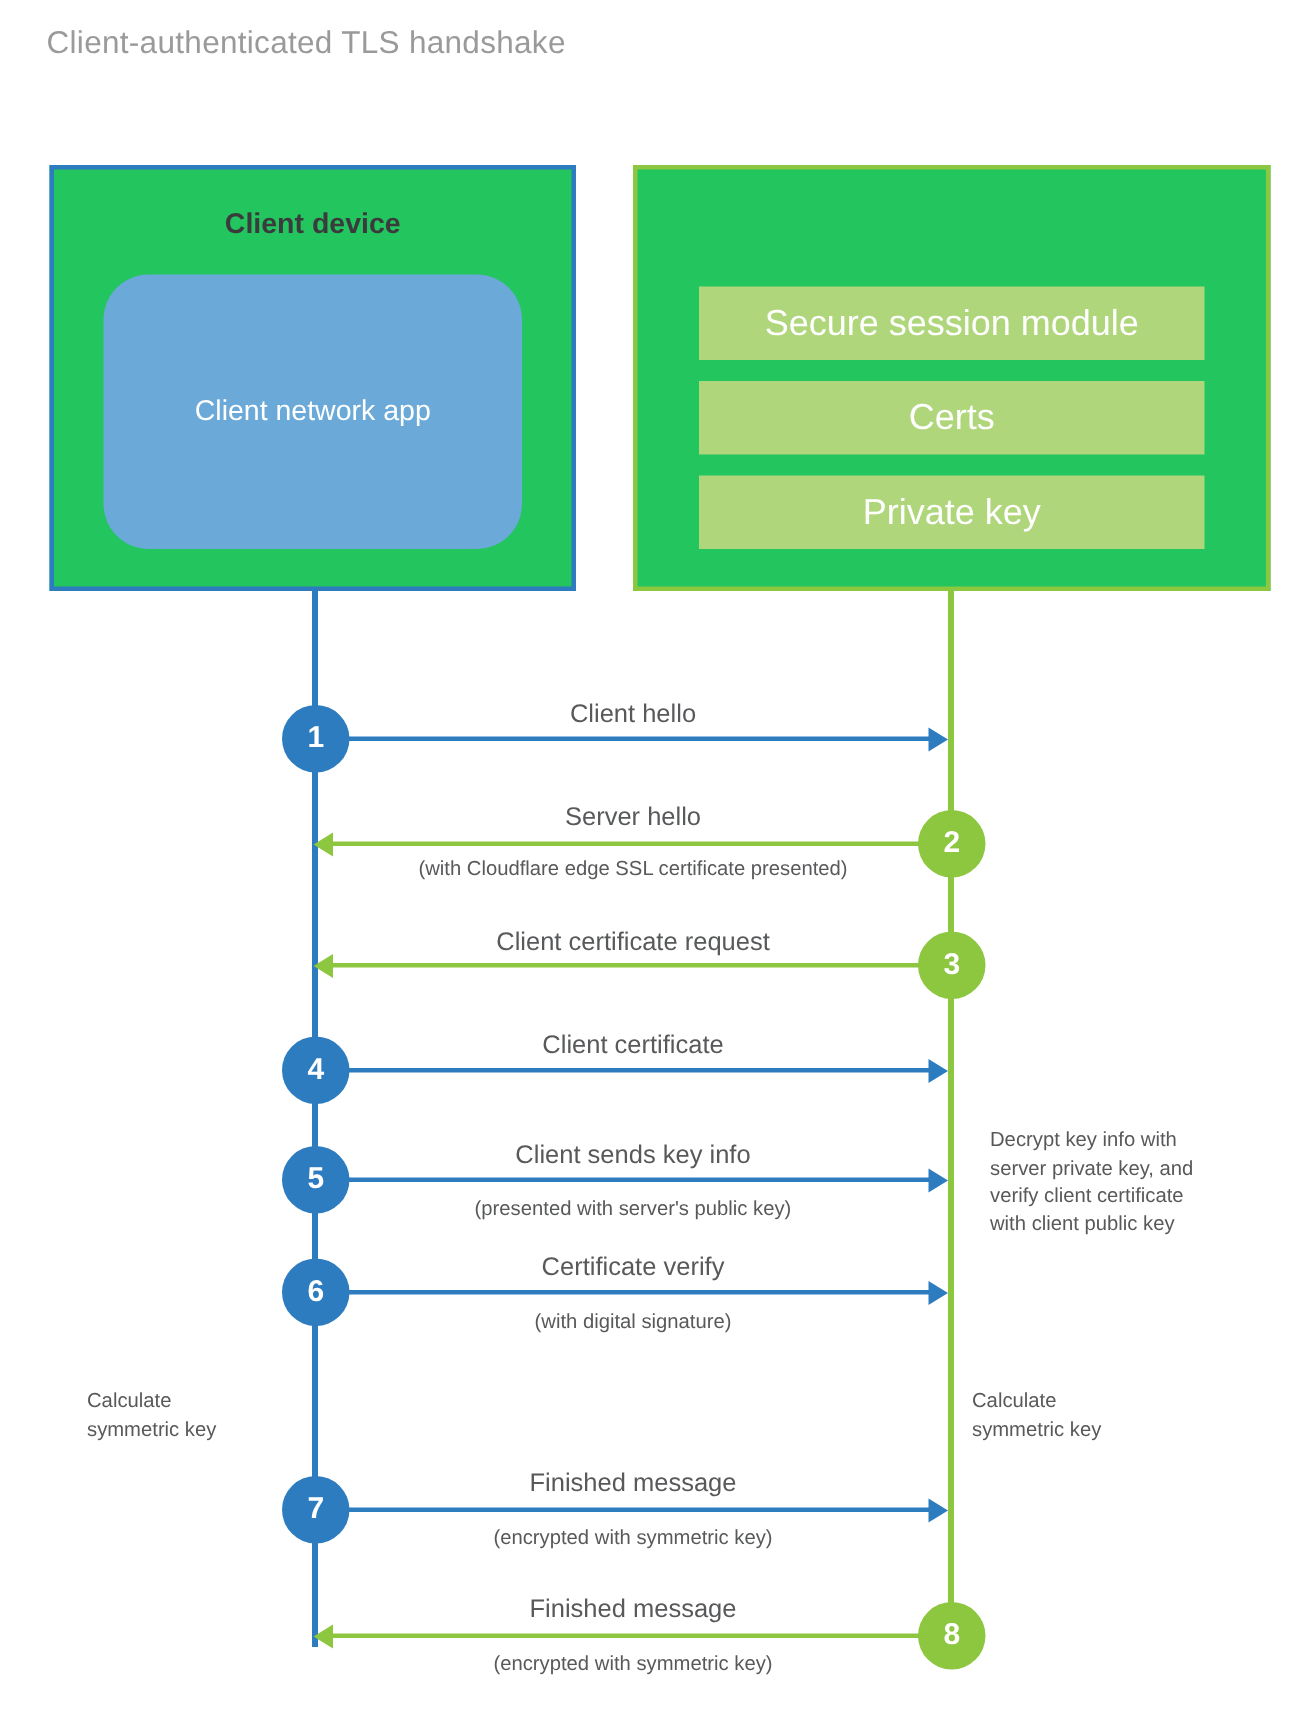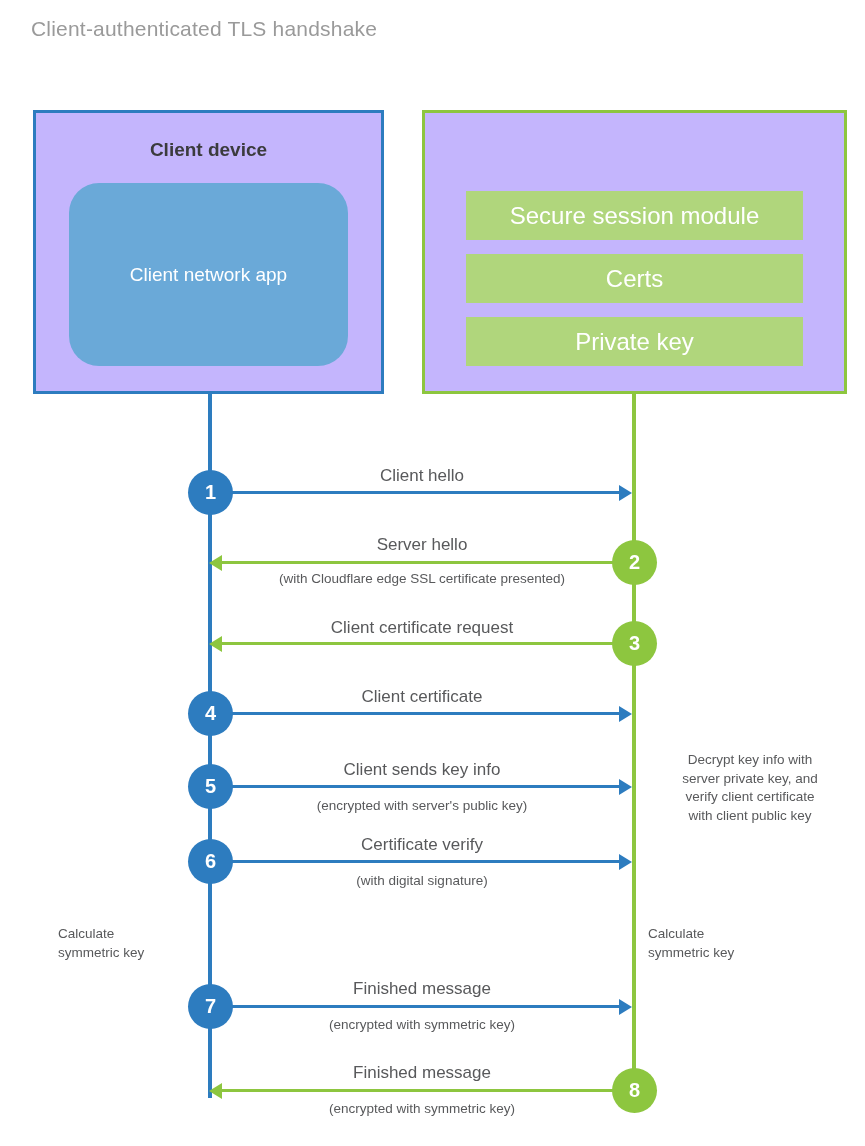--- a/index.html
+++ b/index.html
@@ -23,21 +23,21 @@
     font-size: 21px;
     font-weight: 400;
     color: #9a9a9a;
     letter-spacing: 0.2px;
     white-space: nowrap;
   }
 
   
   .party-box {
     position: absolute;
-    background: #c4b5fd;
+    background: #22c55e;
     box-sizing: border-box;
   }
   #client-device-box {
     left: 33px;
     top: 110px;
     width: 351px;
     height: 284px;
     border: 3px solid #2d7cbf;
   }
   #secure-server-box {
@@ -192,21 +192,21 @@
 
 <div class="party-box" id="secure-server-box">
   <div class="server-bar" id="server-bar-0">Secure session module</div>
   <div class="server-bar" id="server-bar-2">Private key</div>
   <div class="server-bar" id="server-bar-1">Certs</div>
 </div>
 
 <div class="lifeline" id="client-lifeline"></div>
 <div class="lifeline" id="server-lifeline"></div>
 
-<div class="side-note" id="note-server-decrypt" style="left:660px; top:751px; width:180px;text-align:center;">
+<div class="side-note" id="note-server-decrypt" style="left:660px; top:751px; width:180px;">
   <div>Decrypt key info with</div>
   <div>server private key, and</div>
   <div>verify client certificate</div>
   <div>with client public key</div>
 </div>
 
 <div class="side-note center" id="note-client-calc" style="left:58px; top:925px; width:142px;">
   <div>Calculate</div>
   <div>symmetric key</div>
 </div>
@@ -242,21 +242,21 @@
   <div class="step-label" style="left:210px; top:687px; width:424px;">Client certificate</div>
   <div class="arrow-line blue-line" style="left:210px; top:712px; width:410px;"></div>
   <div class="arrow-head" style="left:619px; top:706px;"></div>
   <div class="step-circle circle-blue" style="left:188px; top:691px;">4</div>
 </div>
 
 <div class="step arrow-right blue">
   <div class="step-label" style="left:210px; top:760px; width:424px;">Client sends key info</div>
   <div class="arrow-line blue-line" style="left:210px; top:785px; width:410px;"></div>
   <div class="arrow-head" style="left:619px; top:779px;"></div>
-  <div class="step-sublabel" style="left:210px; top:798px; width:424px;">(encrypted with server's public key)</div>
+  <div class="step-sublabel" style="left:210px; top:798px; width:424px;">(presented with server's public key)</div>
   <div class="step-circle circle-blue" style="left:188px; top:764px;">5</div>
 </div>
 
 <div class="step arrow-right blue">
   <div class="step-label" style="left:210px; top:835px; width:424px;">Certificate verify</div>
   <div class="arrow-line blue-line" style="left:210px; top:860px; width:410px;"></div>
   <div class="arrow-head" style="left:619px; top:854px;"></div>
   <div class="step-sublabel" style="left:210px; top:873px; width:424px;">(with digital signature)</div>
   <div class="step-circle circle-blue" style="left:188px; top:839px;">6</div>
 </div>

